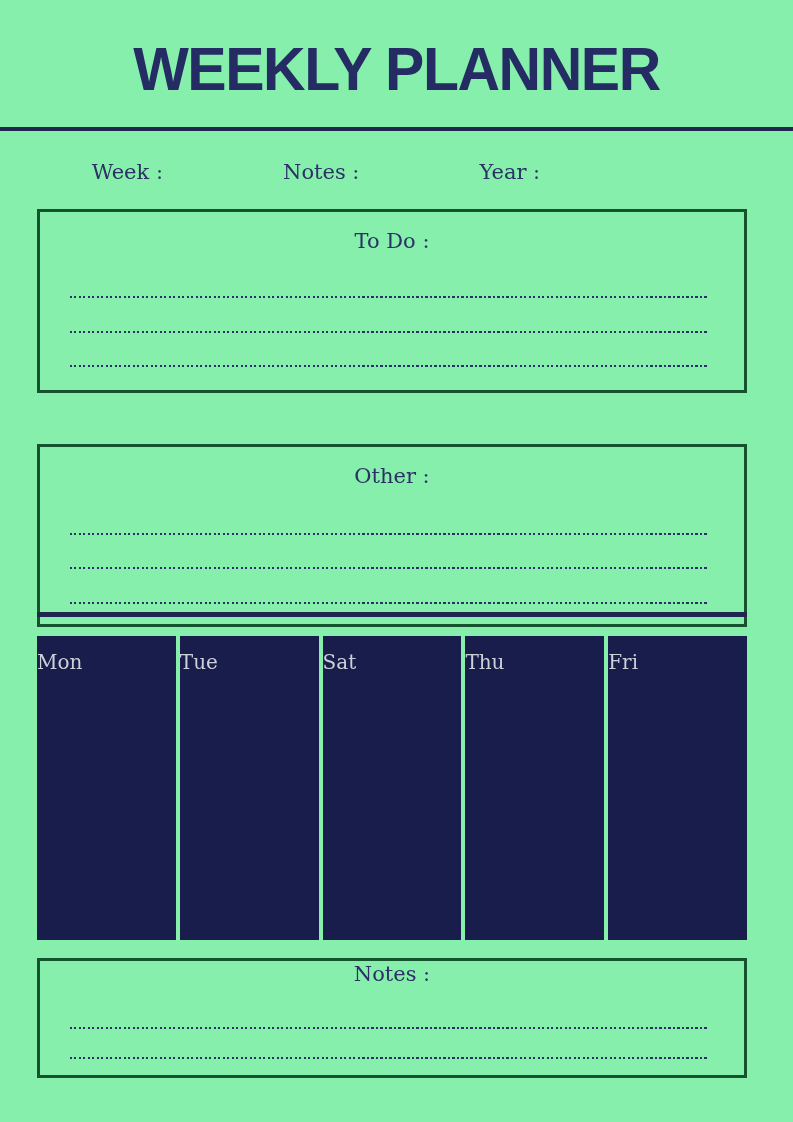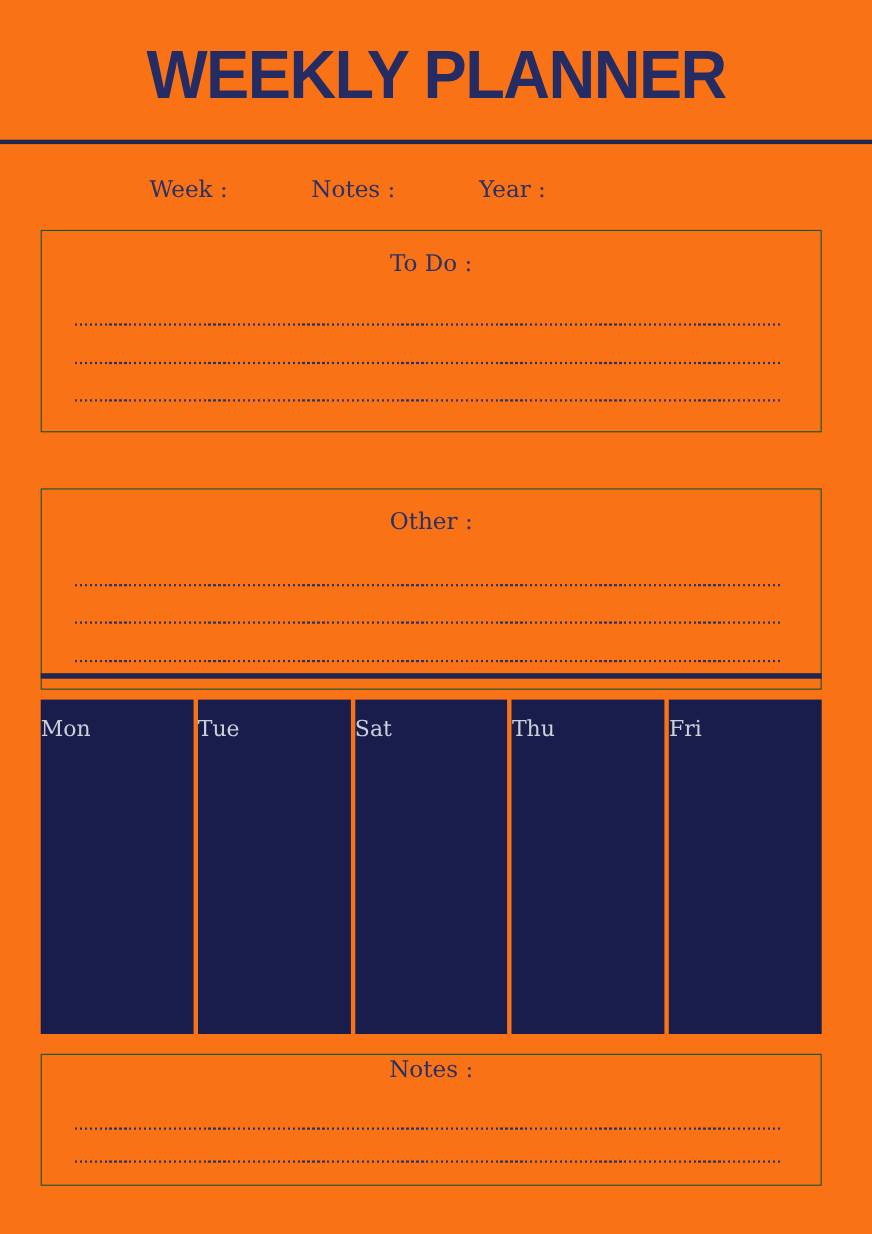--- a/index.html
+++ b/index.html
@@ -10,21 +10,21 @@
     width: 793px;
     height: 1122px;
     background: #e0e3e8;
     font-family: "DejaVu Serif", serif;
     overflow: hidden;
   }
   .sheet {
     position: relative;
     width: 793px;
     height: 1122px;
-    background: #f97316;
+    background: #86efac;
   }
   
   .planner-title {
     position: absolute;
     top: 36px;
     left: 0;
     width: 793px;
     margin: 0;
     text-align: center;
     font-family: "Liberation Sans", sans-serif;
@@ -45,34 +45,34 @@
     background: #20274f;
   }
   
   .fields-row {
     position: absolute;
     top: 160px;
     left: 0;
     width: 632px;
     display: flex;
     justify-content: center;
-    gap: 76px;
+    gap: 120px;
   }
   .field-label {
     font-size: 21px;
     color: #2b3164;
     white-space: nowrap;
   }
   
   .section-box {
     position: absolute;
     left: 37px;
     width: 710px;
     box-sizing: border-box;
-    border: 1px solid #14532d;
+    border: 3px solid #14532d;
   }
   .section-box.todo  { top: 209px; height: 184px; }
   .section-box.other { top: 406px; height: 183px; margin-top: 38px; }
   .section-box.notes { top: 958px; height: 120px; }
   .section-label {
     margin: 0;
     padding-top: 17px;
     text-align: center;
     font-size: 21px;
     font-weight: normal;

